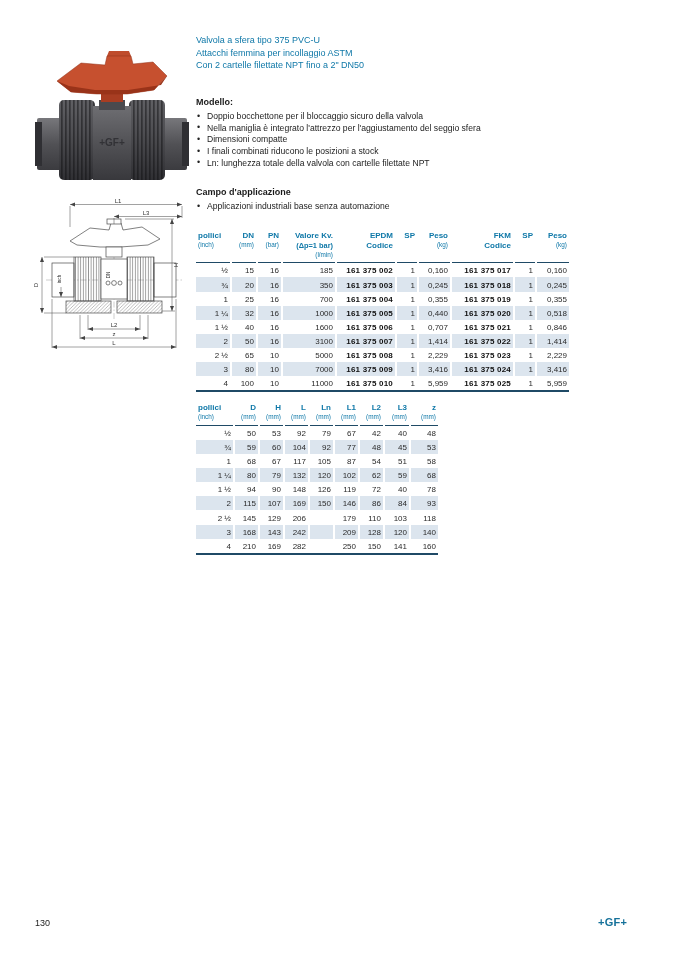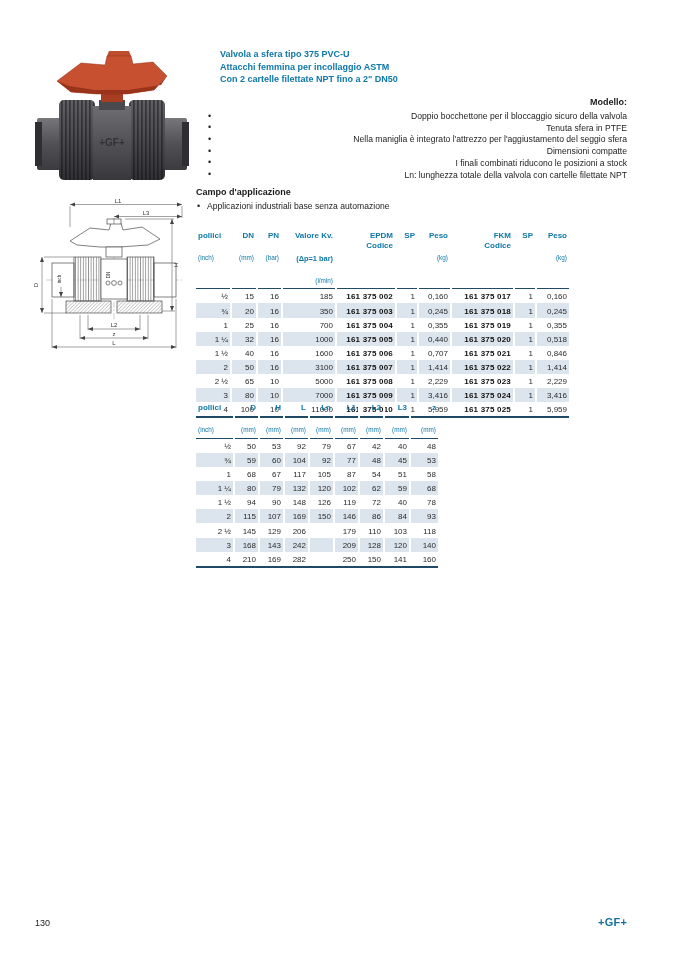--- a/index.html
+++ b/index.html
@@ -1,40 +1,40 @@
 <!DOCTYPE html>
 <html><head>
 <meta charset="utf-8">
 <style>
   html,body{margin:0;padding:0;background:#e8e8e8;}
   .page{position:relative;width:678px;height:959px;background:#ffffff;margin:0 auto;
         font-family:"Liberation Sans",sans-serif;overflow:hidden;}
 
-  .title-block{position:absolute;left:196px;top:48px;color:#0f78a8;font-weight:bold;
-               font-size:9px;line-height:12.5px;margin-left:24px;}
+  .title-block{position:absolute;left:196px;top:34px;color:#0f78a8;font-weight:normal;
+               font-size:9px;line-height:12.5px;}
 
   .section-heading{font-weight:bold;font-size:9px;color:#1a1a1a;}
 
-  .modello{position:absolute;left:207px;top:97px;width:420px;text-align:right;}
+  .modello{position:absolute;left:196px;top:97px;width:420px;}
   .campo{position:absolute;left:196px;top:187px;width:420px;}
 
   ul.bullets{margin:4px 0 0 0;padding:0;list-style:none;font-size:8.6px;color:#222;}
   ul.bullets li{line-height:11.7px;padding-left:11px;position:relative;}
   ul.bullets li::before{content:"\2022";position:absolute;left:1px;top:-0.5px;font-size:9px;color:#222;}
 
   .t1{position:absolute;left:196px;top:231px;}
   .t2{position:absolute;left:196px;top:403px;}
 
   table.dtable{border-collapse:collapse;table-layout:fixed;}
   table.dtable th{vertical-align:top;padding:0 2px 3px 2px;font-size:8px;color:#0f78a8;
         text-align:right;font-weight:bold;border-left:2px solid #fff;
         border-bottom:1.5px solid #1f4a66;}
   table.dtable th.first{text-align:left;}
   table.dtable th span{display:block;line-height:10.3px;}
-  table.dtable th span.unit{font-weight:normal;font-size:6.4px;line-height:8.6px;margin-top:13px;}
+  table.dtable th span.unit{font-weight:normal;font-size:6.4px;line-height:8.6px;}
   table.dtable th span.unit-bold{font-weight:bold;font-size:7.4px;line-height:9.5px;}
   table.dtable td{font-size:8px;color:#2a2a2a;text-align:right;height:13.1px;
         padding:0 2px;border-left:2px solid #fff;white-space:nowrap;overflow:hidden;}
   table.dtable td:first-child, table.dtable th:first-child{border-left:none;}
   table.dtable tr.shade td{background:#dce5ee;}
   table.dtable td.code{font-weight:bold;color:#101010;letter-spacing:0.2px;}
   table.dtable tbody tr:last-child td{border-bottom:2.2px solid #1f4a66;}
   table.dtable tbody tr td{padding-top:1px;}
 
   .photo-wrap{position:absolute;left:33px;top:50px;}
@@ -107,21 +107,20 @@
   <div class="title-block">
     <div>Valvola a sfera tipo 375 PVC-U</div>
     <div>Attacchi femmina per incollaggio ASTM</div>
     <div>Con 2 cartelle filettate NPT fino a 2" DN50</div>
   </div>
 
   <div class="modello">
     <div class="section-heading">Modello:</div>
     <ul class="bullets">
         <li>Doppio bocchettone per il bloccaggio sicuro della valvola</li>
-        <li>Tenuta sfera in PTFE</li>
         <li>Nella maniglia è integrato l'attrezzo per l'aggiustamento del seggio sfera</li>
         <li>Dimensioni compatte</li>
         <li>I finali combinati riducono le posizioni a stock</li>
         <li>Ln: lunghezza totale della valvola con cartelle filettate NPT</li>
       </ul>
   </div>
 
   <div class="campo">
     <div class="section-heading">Campo d'applicazione</div>
     <ul class="bullets">

